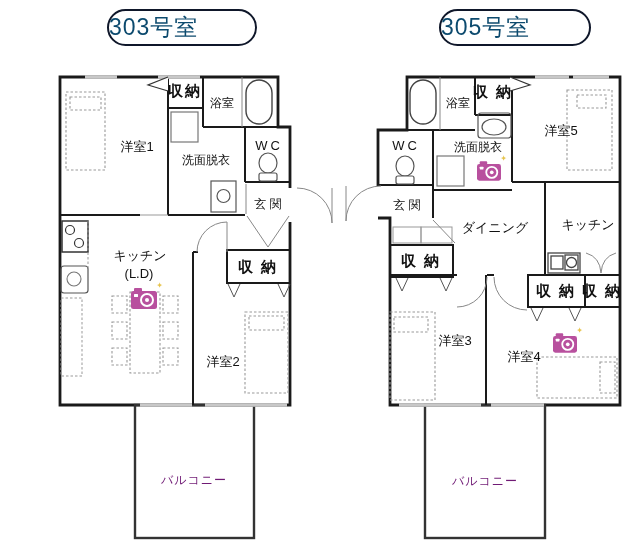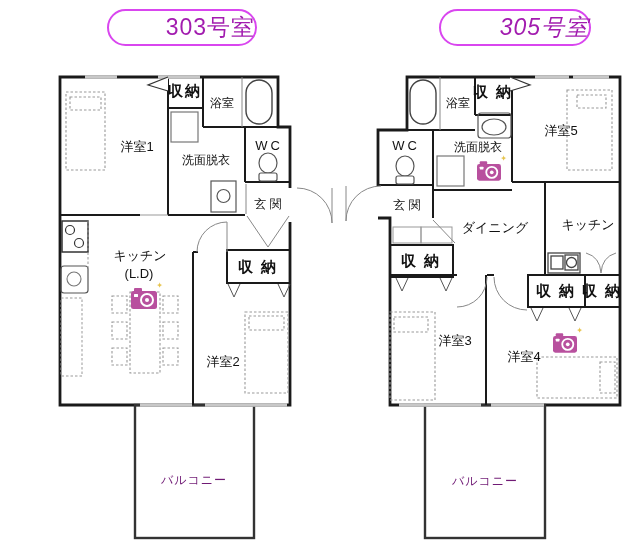--- a/index.html
+++ b/index.html
@@ -3,25 +3,25 @@
 <meta charset="utf-8">
 <style>
   html,body{margin:0;padding:0;background:#ffffff;}
   #canvas{
     position:relative;width:636px;height:554px;background:#ffffff;overflow:hidden;
     font-family:"Liberation Sans","DejaVu Sans",sans-serif;color:#111;
   }
   #plan-svg{position:absolute;left:0;top:0;}
   .badge{
     position:absolute;box-sizing:border-box;height:37px;line-height:33px;
-    border:2px solid #d946ef;border-radius:19px;background:#fff;
-    text-align:right;font-size:23px;letter-spacing:1px;color:#a21caf;
+    border:2px solid #0f172a;border-radius:19px;background:#fff;
+    text-align:left;font-size:23px;letter-spacing:1px;color:#0c4a6e;
   }
   .badge-303{left:107px;top:9px;width:150px;}
-  .badge-305{left:439px;top:9px;width:152px;font-style:italic;}
+  .badge-305{left:439px;top:9px;width:152px;}
   .lbl{position:absolute;transform:translate(-50%,-50%);white-space:nowrap;color:#111;}
   .lbl-room{font-size:13px;}
   .lbl-med{font-size:12px;}
   .lbl-small{font-size:15px;font-weight:bold;letter-spacing:2px;}
   .lbl-wc{font-size:13px;letter-spacing:3px;}
   .lbl-balcony{font-size:12px;letter-spacing:1px;color:#701a75;}
   .cam{position:absolute;cursor:pointer;}
   .cam svg{display:block;}
   .sparkle{position:absolute;font-size:8px;color:#e6c34a;top:-6px;right:-6px;}
 </style>

